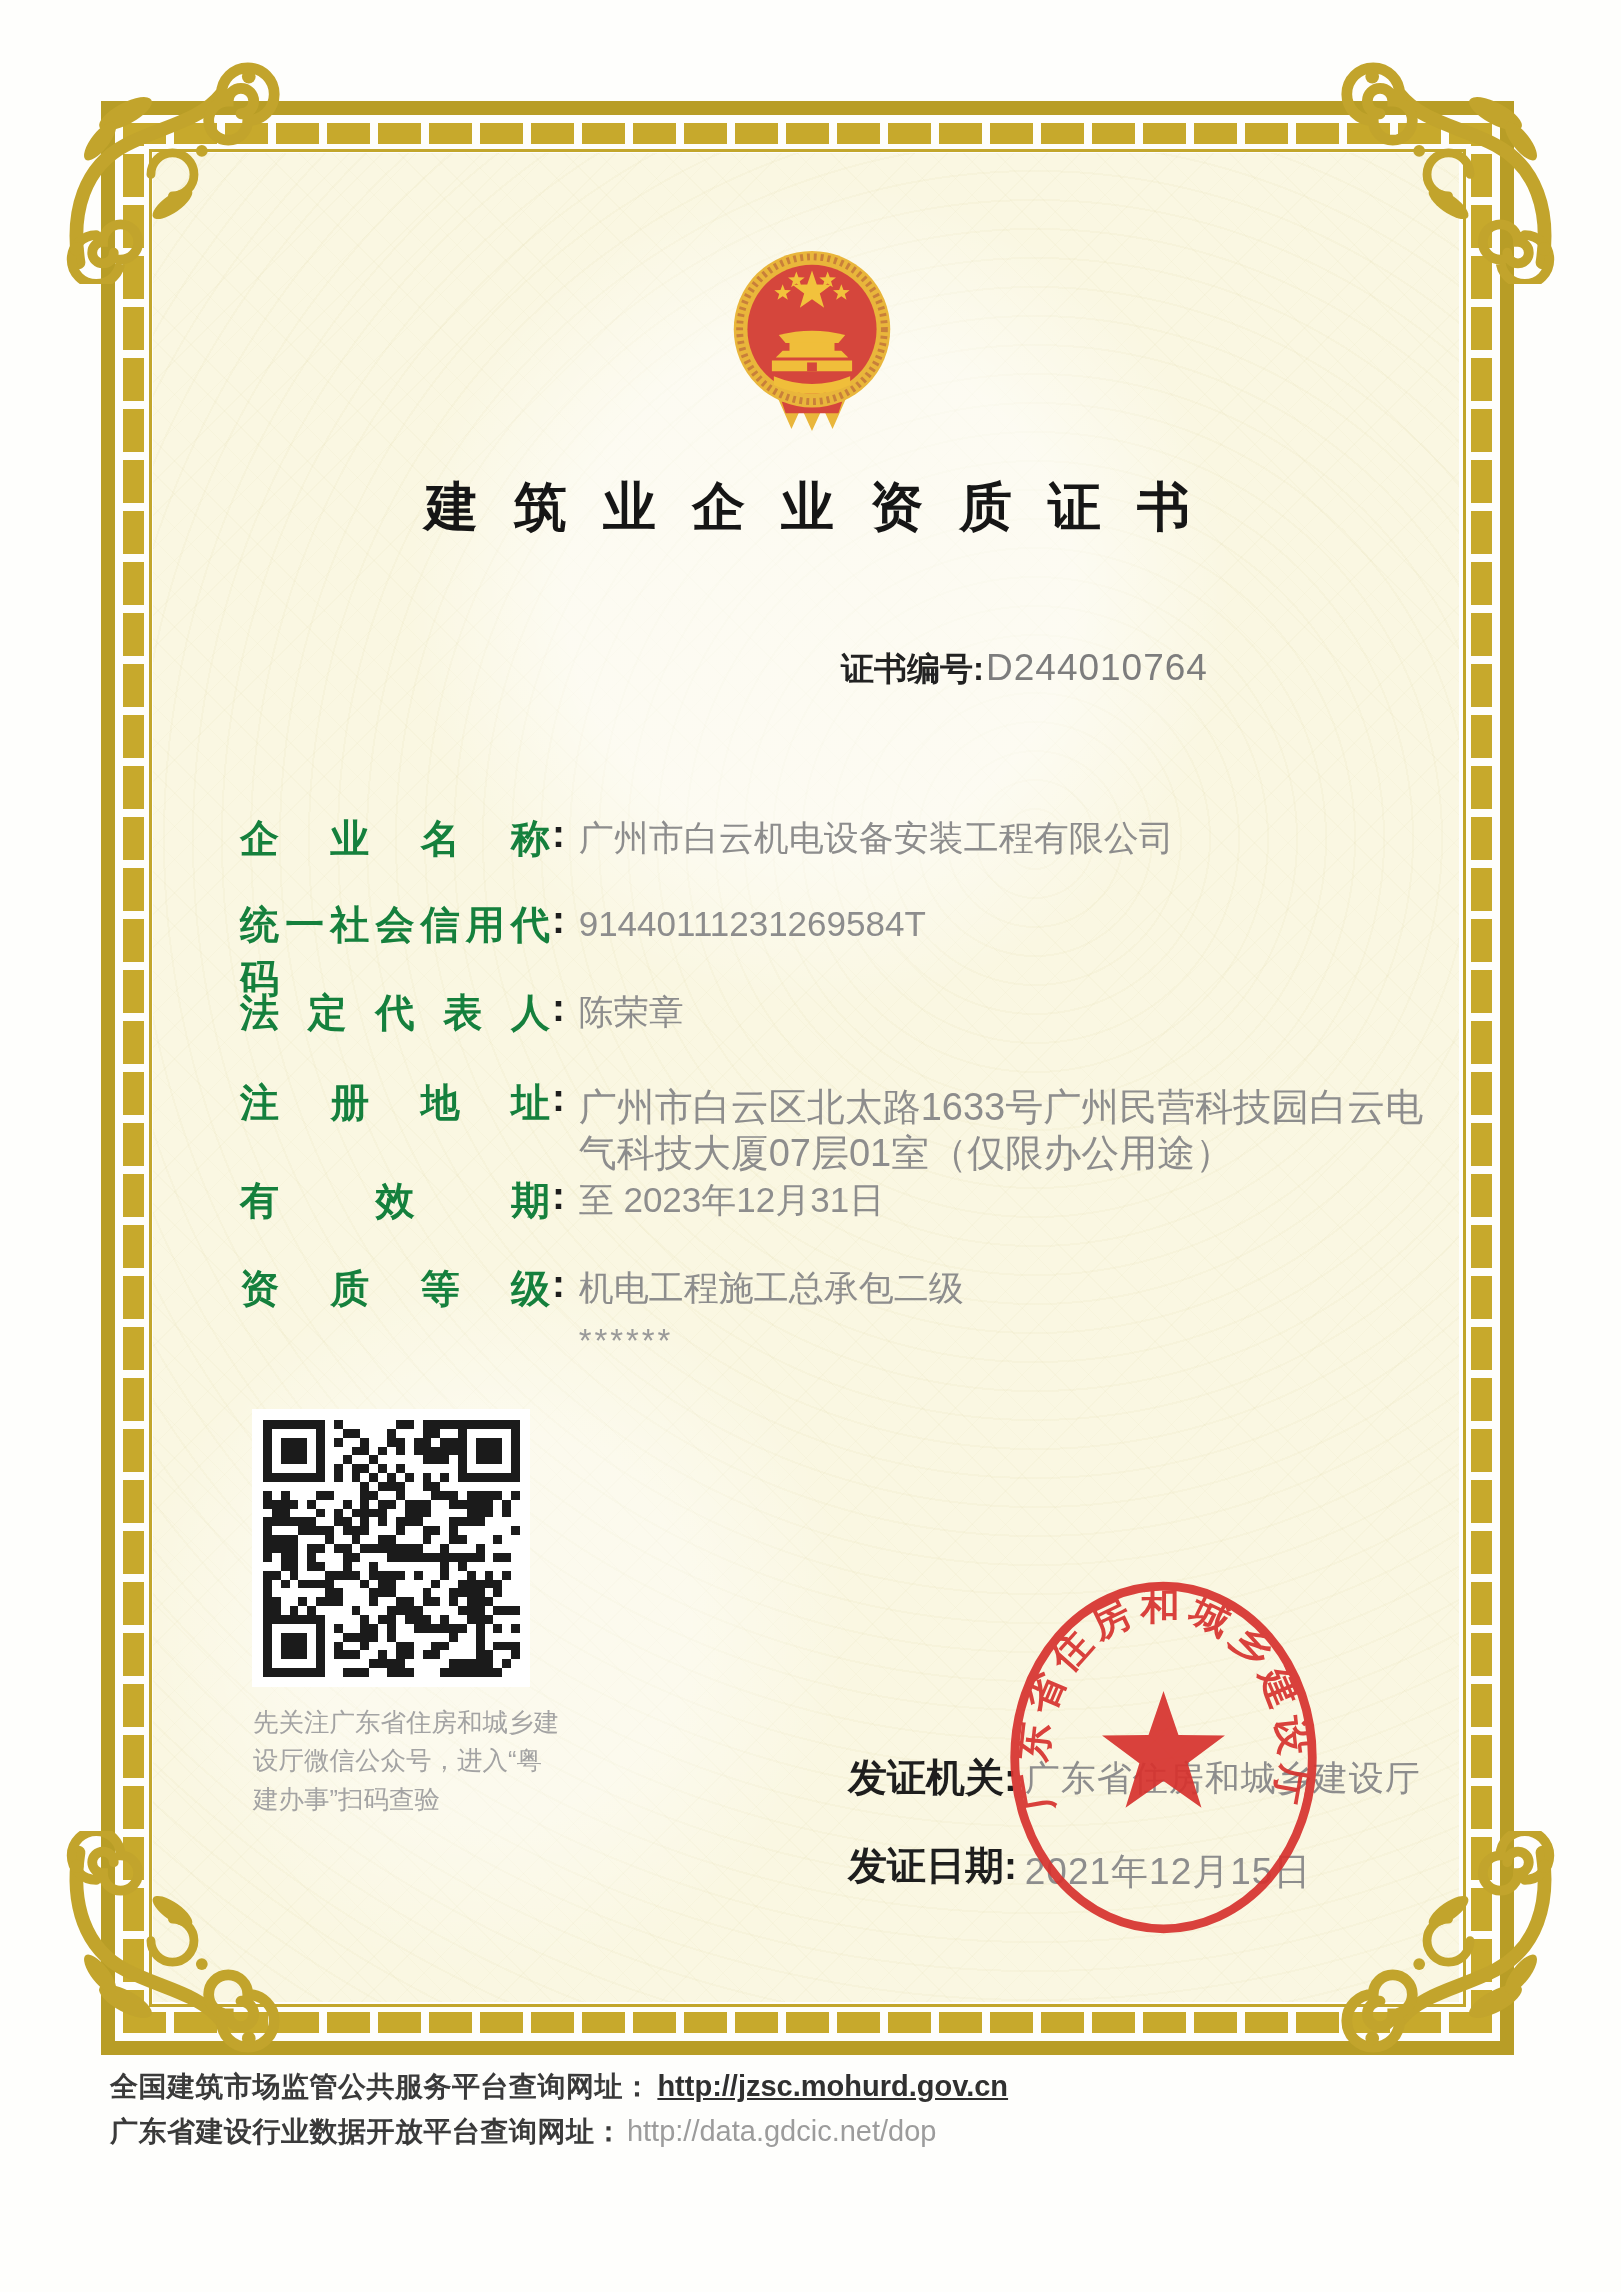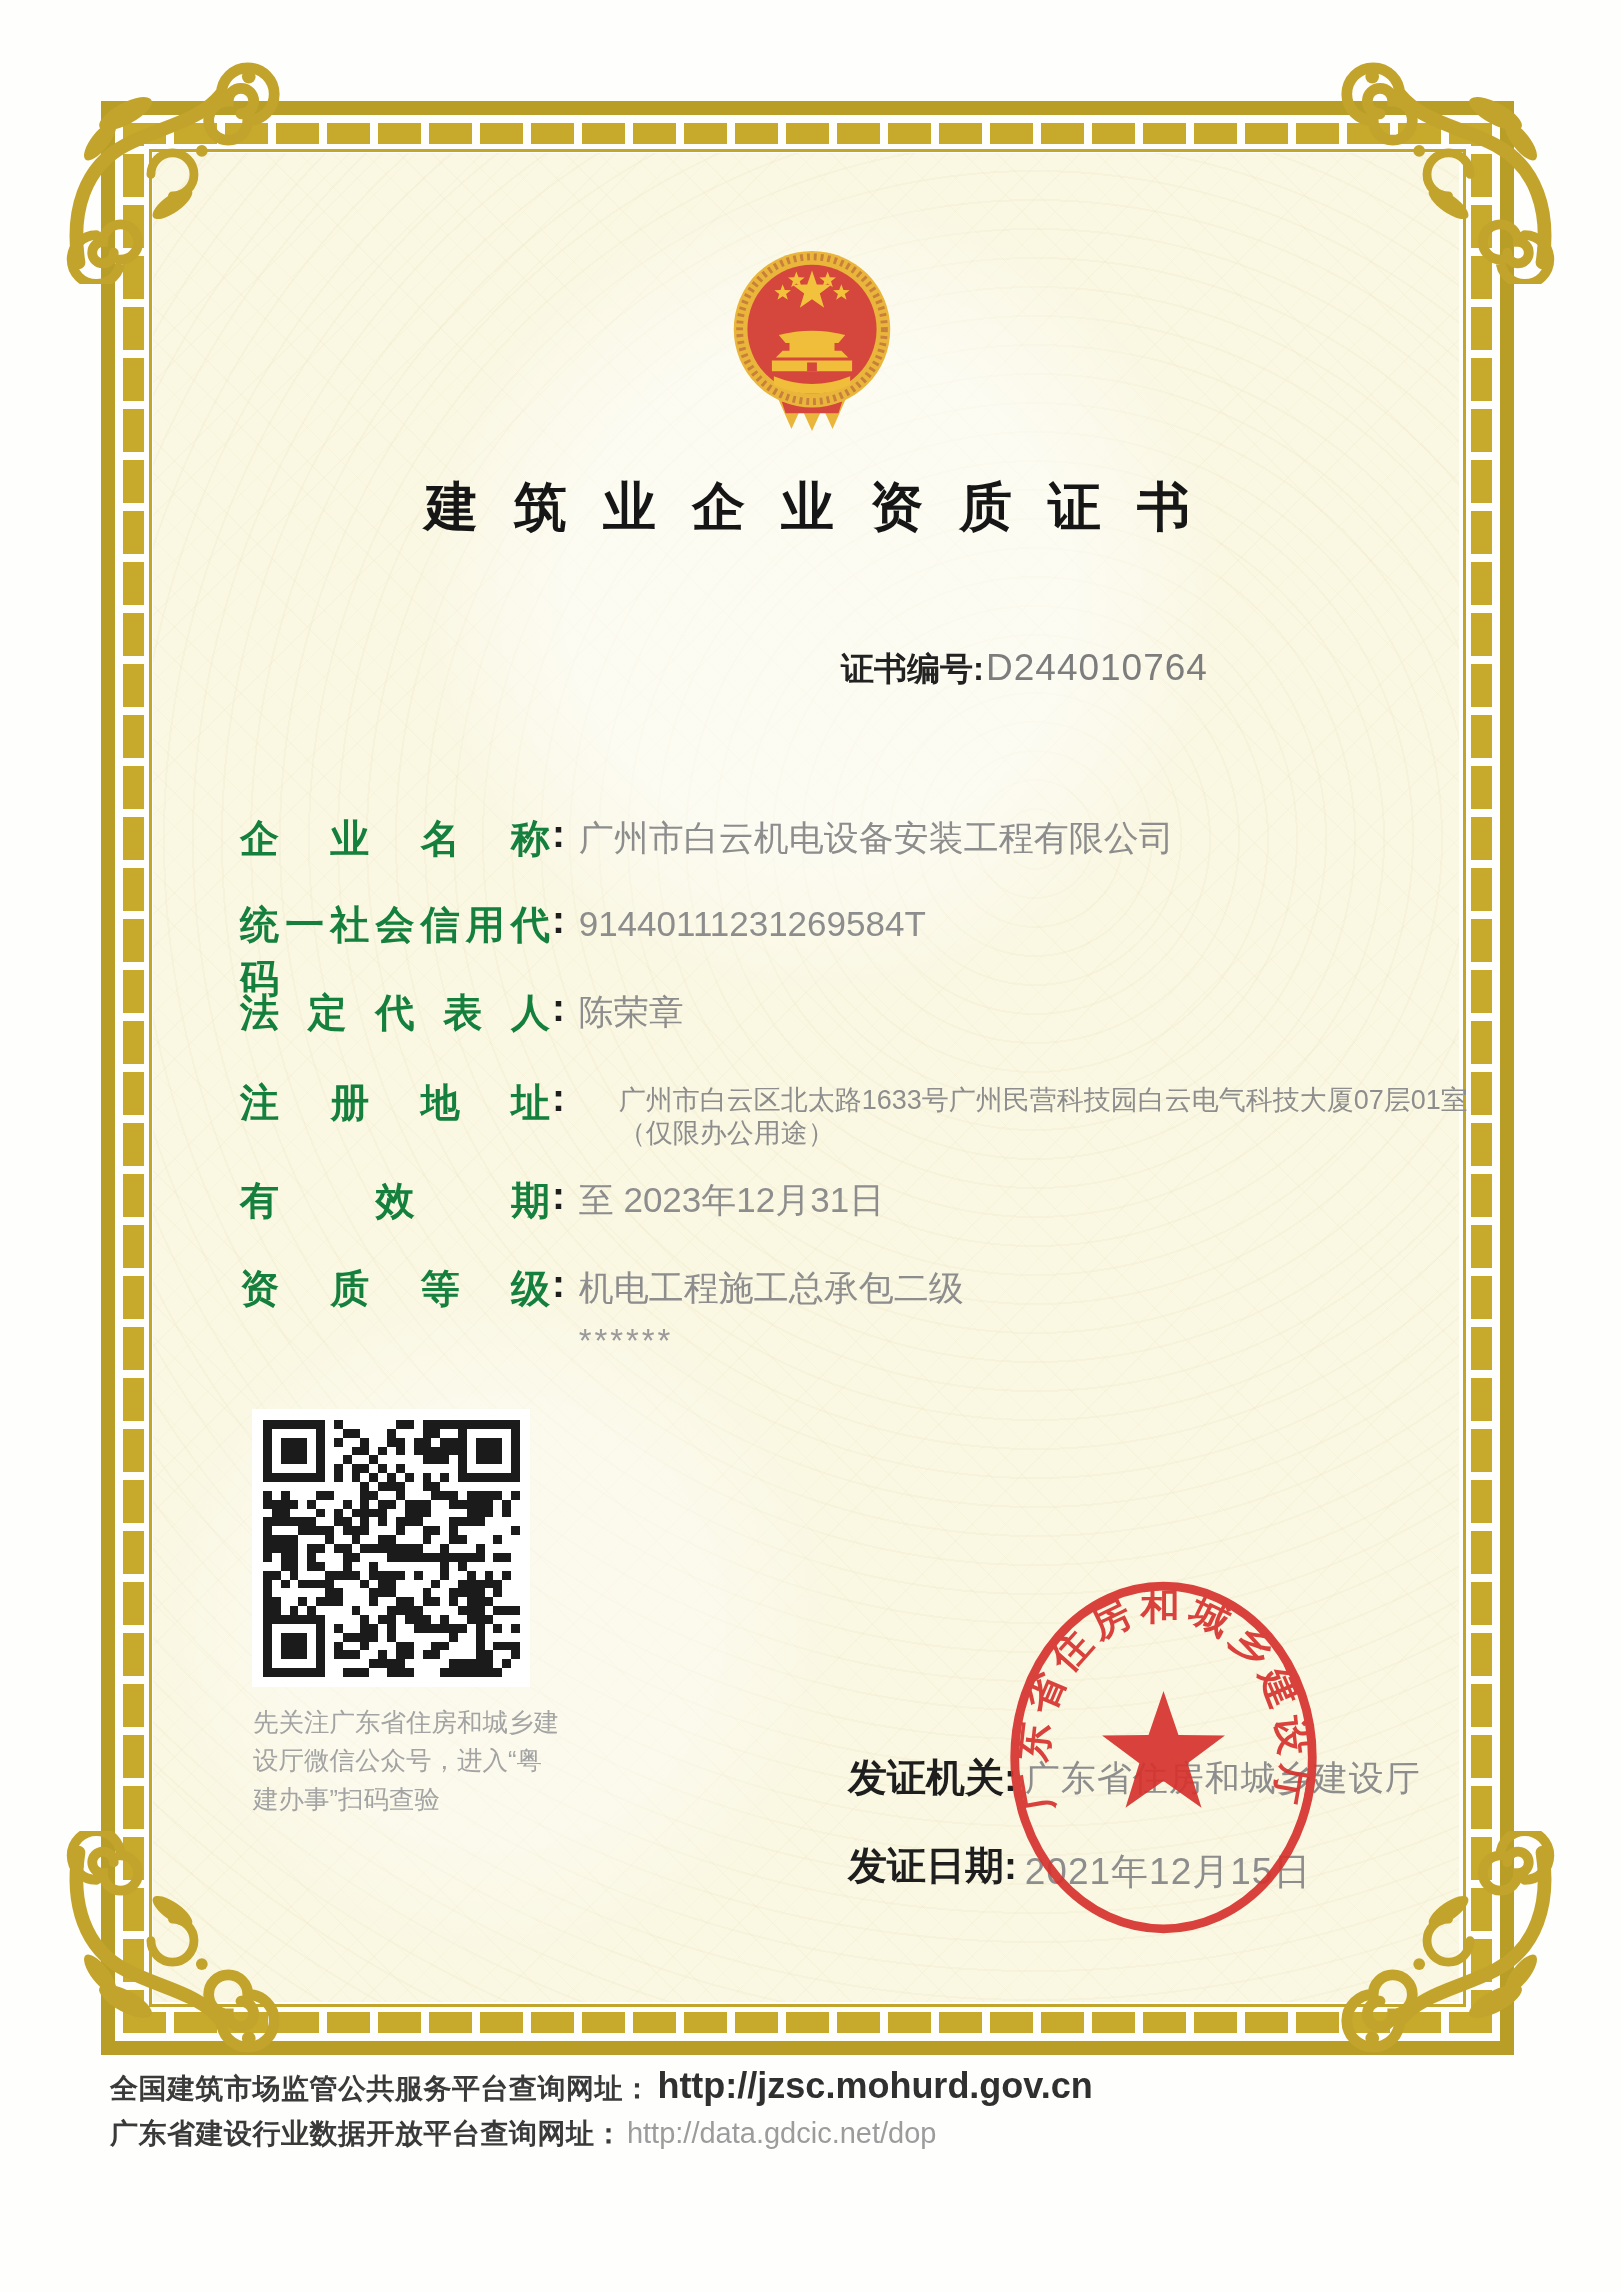--- a/index.html
+++ b/index.html
@@ -49,42 +49,42 @@
   .certno-label{font-size:33px; font-weight:bold; color:#222;}
   .certno-value{font-size:37px; color:#7d7d7d; margin-left:2px; letter-spacing:1px;}
   
   .field{position:absolute; left:240px; width:1235px; display:flex; align-items:flex-start;}
   .flabel{
     flex:none; width:310px; font-size:39px; font-weight:bold; color:#15803d;
     text-align:justify; text-align-last:justify; text-justify:inter-character;
   }
   .fcolon{flex:none; font-size:39px; font-weight:bold; color:#1e1e1e; margin:0 13.7px 0 2px;}
   .fvalue{font-size:35px; color:#8d8d8d; padding-top:2.9px; line-height:1.3; max-width:882px;}
-  .field--addr .fvalue{font-size:27px; max-width:863px; line-height:1.22; padding-top:7.8px;margin-left:40px;}
+  .field--addr .fvalue{font-size:38px; max-width:863px; line-height:1.22; padding-top:7.8px;}
   .stars{font-size:33px; color:#9a9a9a; letter-spacing:2.9px; margin-top:9.8px;}
   
   .qr{position:absolute; left:252px; top:1409px; width:278px; height:278px; background:#fff; padding:0;}
   .qr svg{position:absolute; left:10.8px; top:10.8px; width:257px; height:257px; shape-rendering:crispEdges;}
   .qr-caption{
     position:absolute; left:253px; top:1703px; width:310px;
     font-size:25.5px; color:#a3a3a3; line-height:1.5;
   }
   
   .issuer-row,.date-row{position:absolute; left:848px; display:flex; align-items:flex-start; white-space:nowrap;}
   .issuer-row{top:1751px;} .date-row{top:1839px;}
   .irow-label{font-size:39px; font-weight:bold; color:#1e1e1e;}
   .irow-value{font-size:35px; color:#8d8d8d; margin-left:7.8px; padding-top:3.9px; letter-spacing:1px;}
   .date-row .irow-value{font-size:37px; padding-top:7.8px;}
   
   .seal{position:absolute; left:1002px; top:1576px; width:323px; height:363px; opacity:.92;}
   
   .footer{position:absolute; left:110px; top:2064px; line-height:44px;}
   .f-line{display:flex; align-items:baseline;}
   .f-label{font-size:28px; font-weight:bold; color:#3a3a3a; letter-spacing:0.5px;}
-  .f-url1{font-size:36px; font-weight:bold; color:#303030; margin-left:5.9px;}
+  .f-url1{font-size:29px; font-weight:bold; color:#303030; margin-left:5.9px;text-decoration:underline;}
   .f-url2{font-size:29px; color:#9c9c9c; margin-left:3.9px;}
 </style>
 </head>
 <body>
 
 <div class="page">
 
   <div class="frame">
     <div class="band-outer"></div>
     <div class="dash dash-top"></div>

